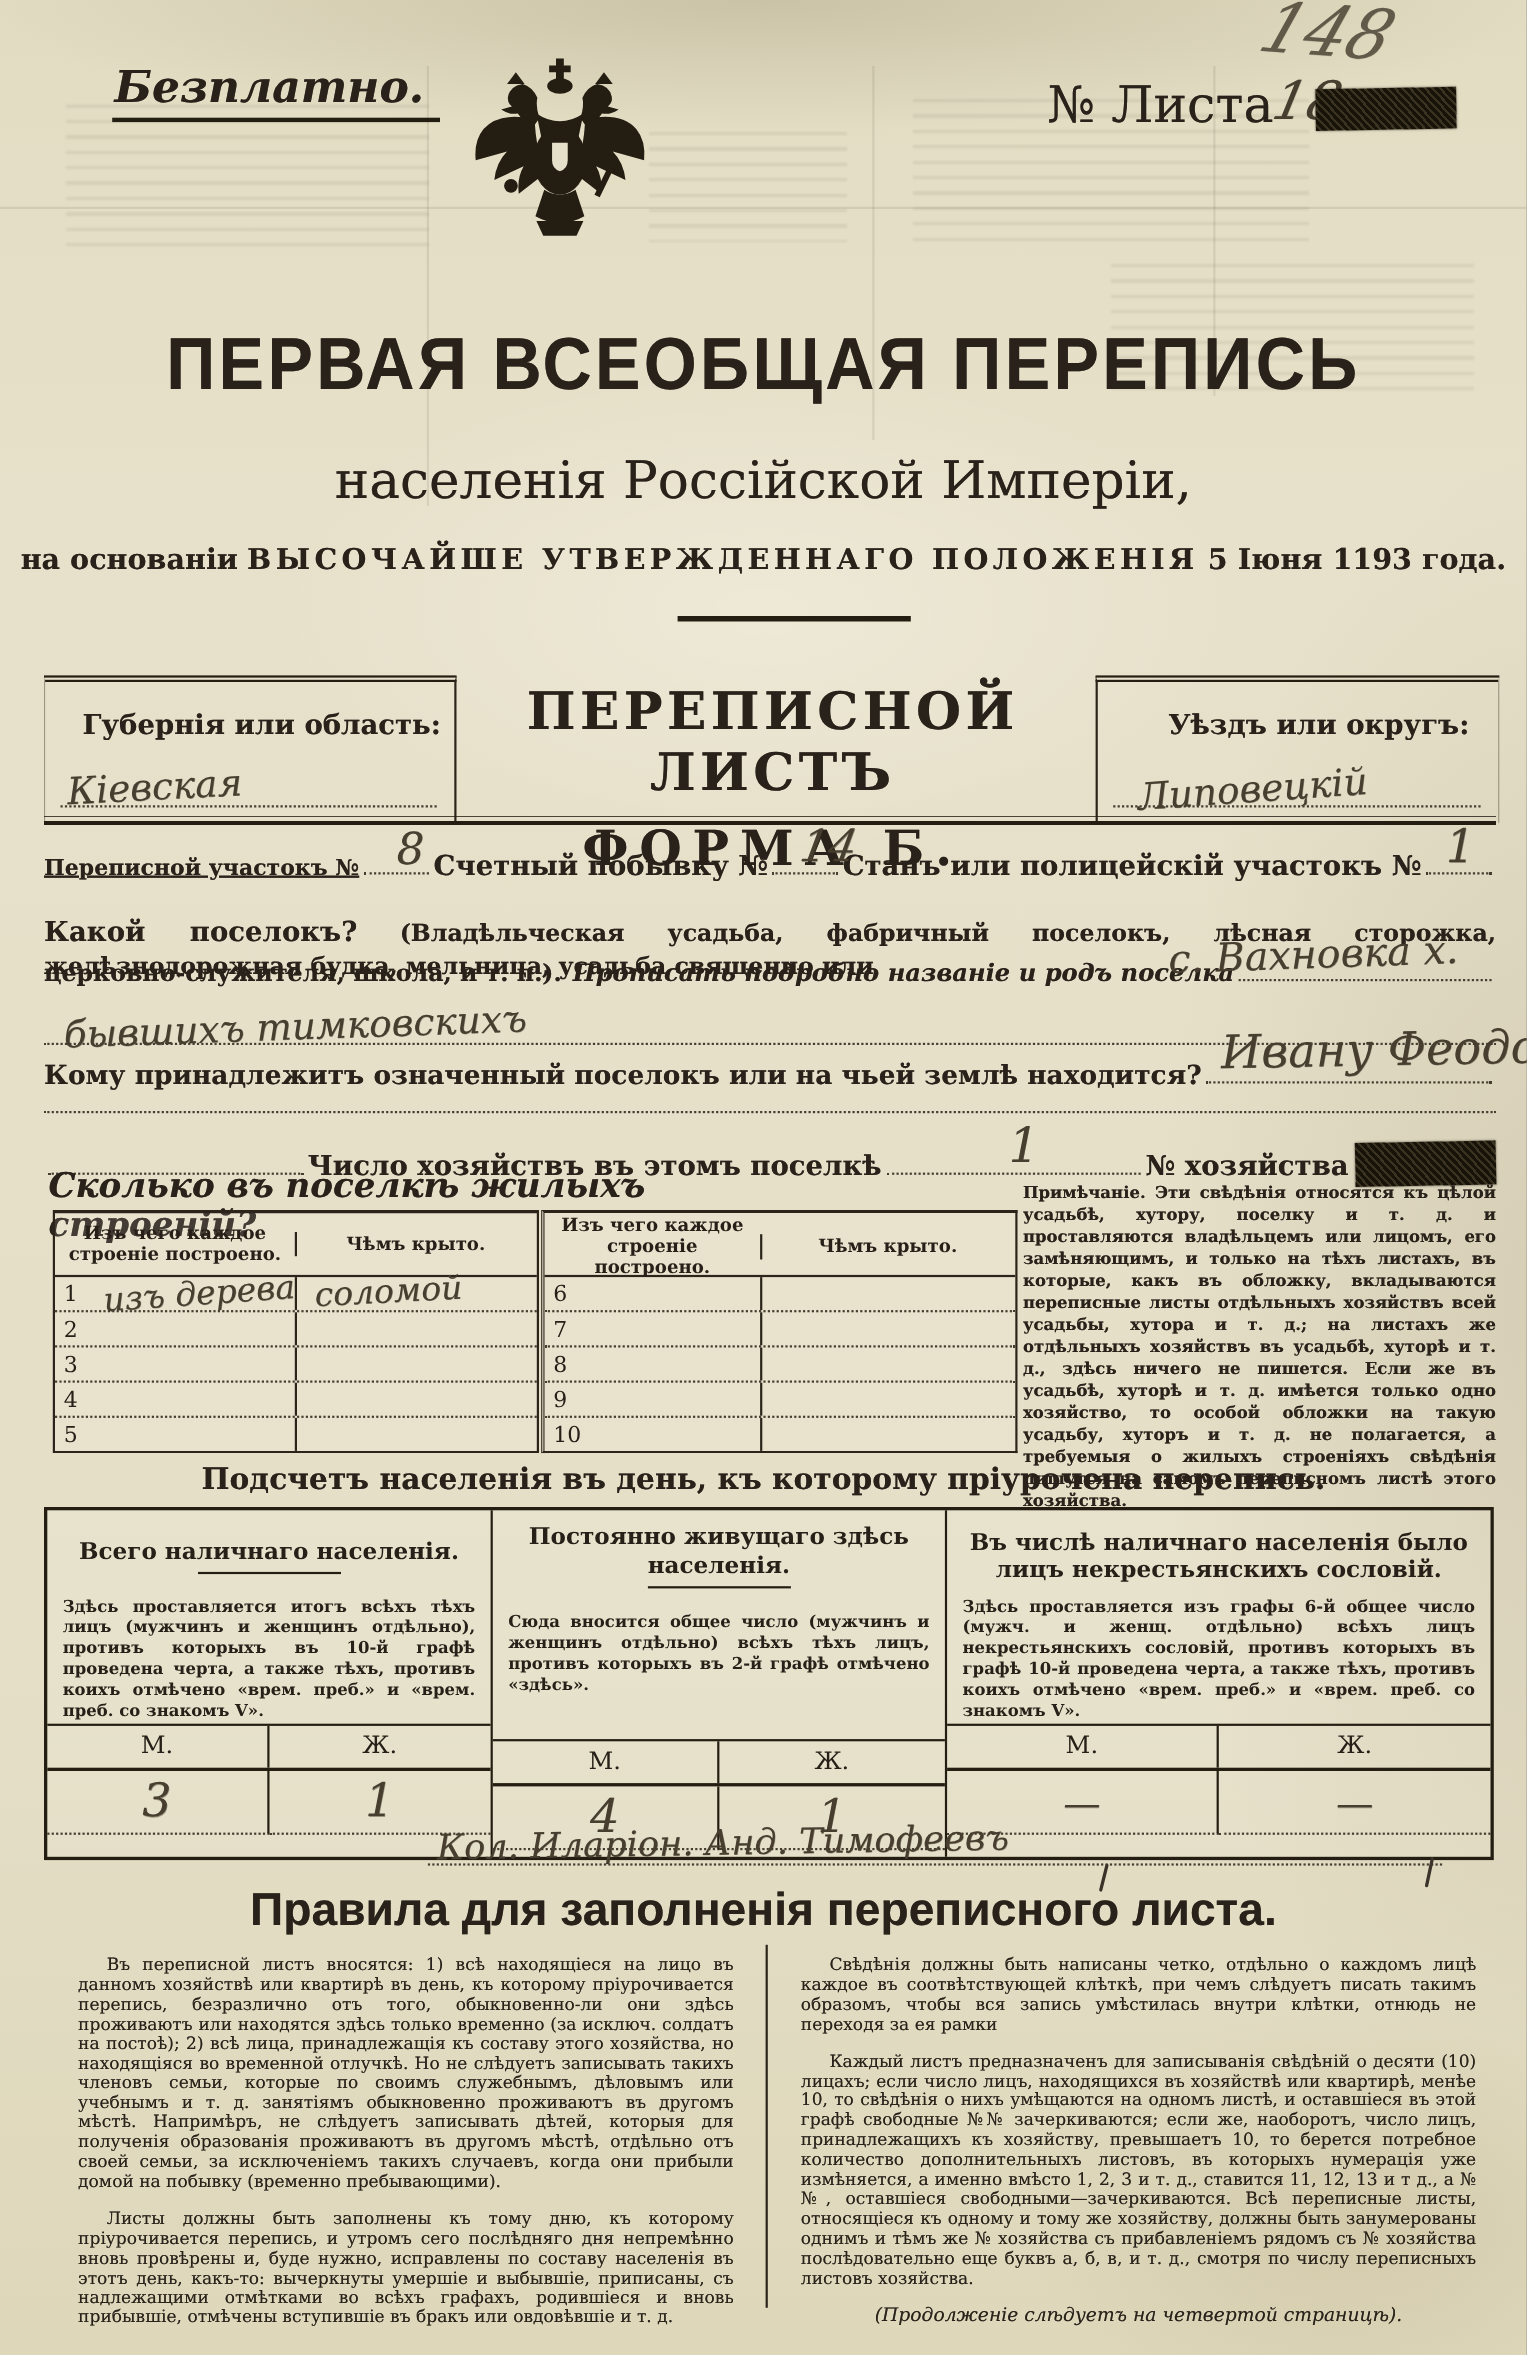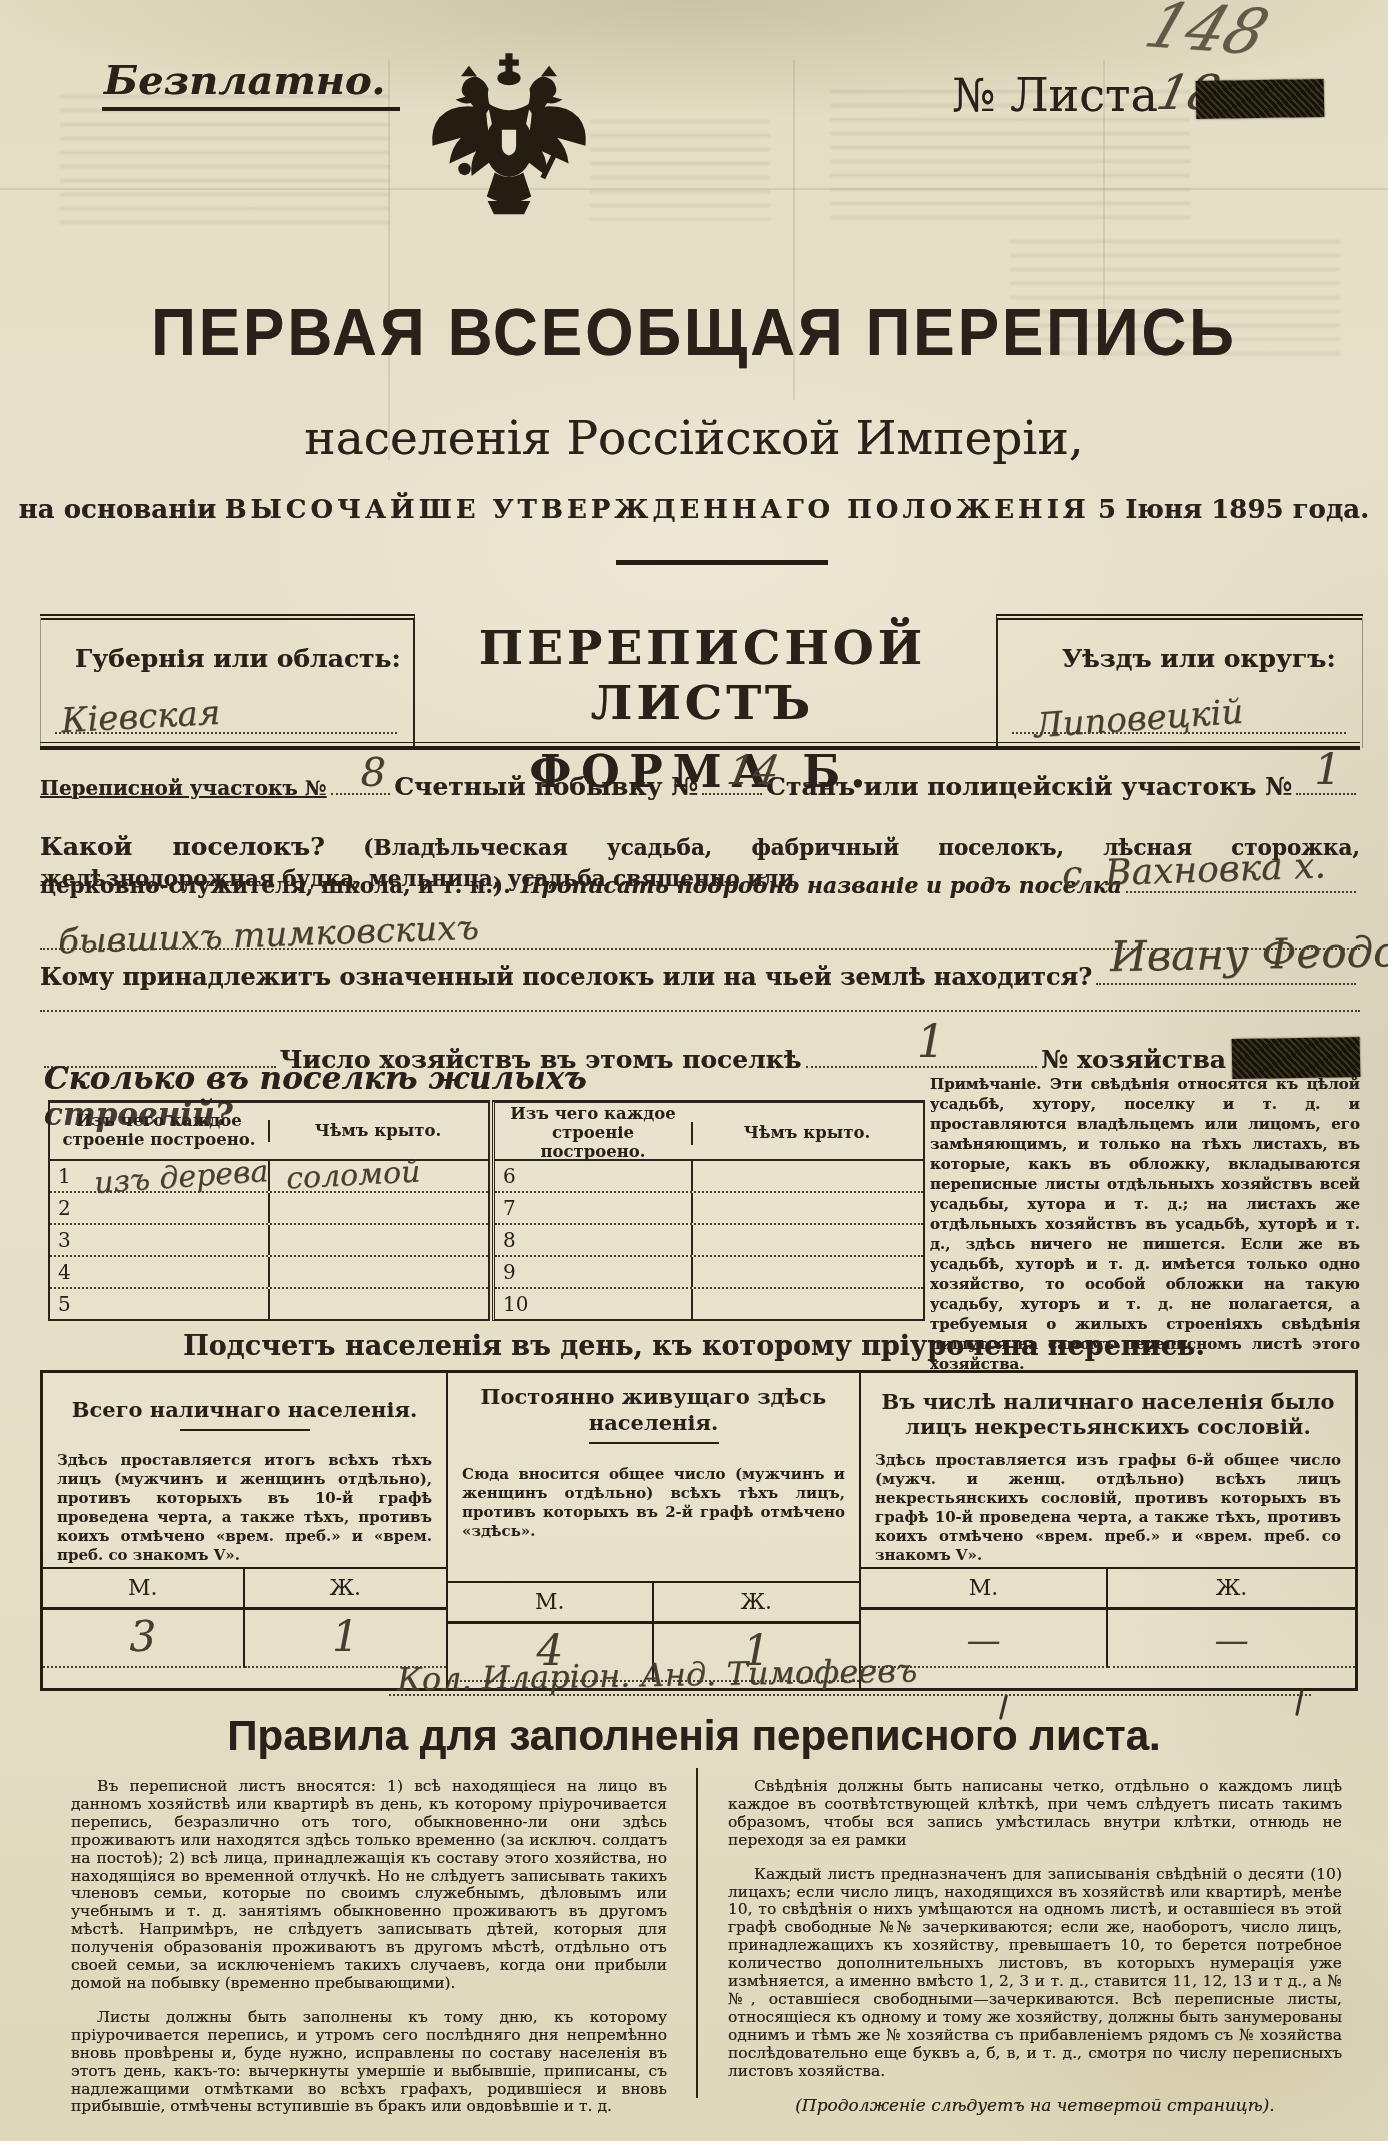--- a/index.html
+++ b/index.html
@@ -107,21 +107,21 @@
       <rect x="142" y="112" width="6" height="32" transform="rotate(26 145 128)"></rect>
       <path d="M92 88 h16 v18 q0 9 -8 11 q-8 -2 -8 -11 z" fill="#e6e0ca"></path>
     </g>
   </svg>
 
   <div class="abs center sans ink" style="top:296px;font-size:62px;font-weight:800;letter-spacing:3px;transform:scaleY(1.08);">ПЕРВАЯ ВСЕОБЩАЯ ПЕРЕПИСЬ</div>
   <div class="abs center ink" style="top:410px;font-size:47px;">населенія Россійской Имперіи,</div>
   <div class="abs center ink" style="top:494px;font-size:26px;">
     <span class="b">на основаніи</span>
     <span class="b" style="letter-spacing:4px;">ВЫСОЧАЙШЕ УТВЕРЖДЕННАГО ПОЛОЖЕНІЯ</span>
-    <span class="b">5 Іюня 1895 года.</span>
+    <span class="b">5 Іюня 1193 года.</span>
   </div>
   <div class="abs" style="left:616px;top:560px;width:212px;height:5px;background:#241e12;"></div>
 
   <div class="abs hdrbox" style="left:40px;top:614px;width:372px;height:128px;border-right:2px solid #2a241a;border-left:1px solid rgba(42,36,26,.4);">
     <div class="b ink" style="font-size:25px;margin:24px 0 0 34px;">Губернія или область:</div>
     <div class="abs dotline" style="left:14px;right:16px;bottom:14px;height:40px;">
       <span class="hw" style="font-size:34px;position:absolute;left:6px;bottom:-4px;transform:rotate(-3deg);">Кіевская</span>
     </div>
   </div>
 

